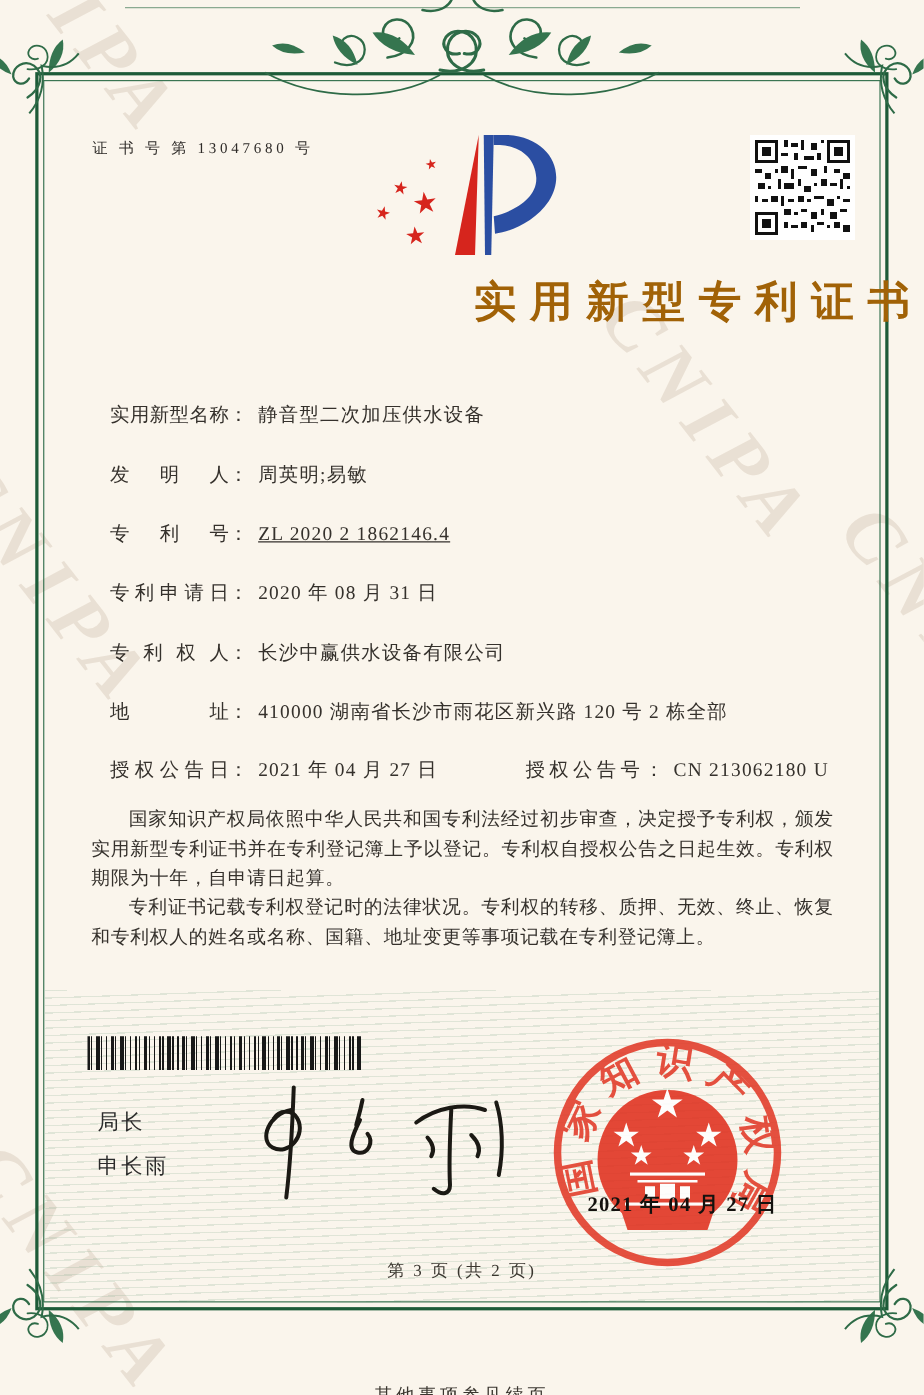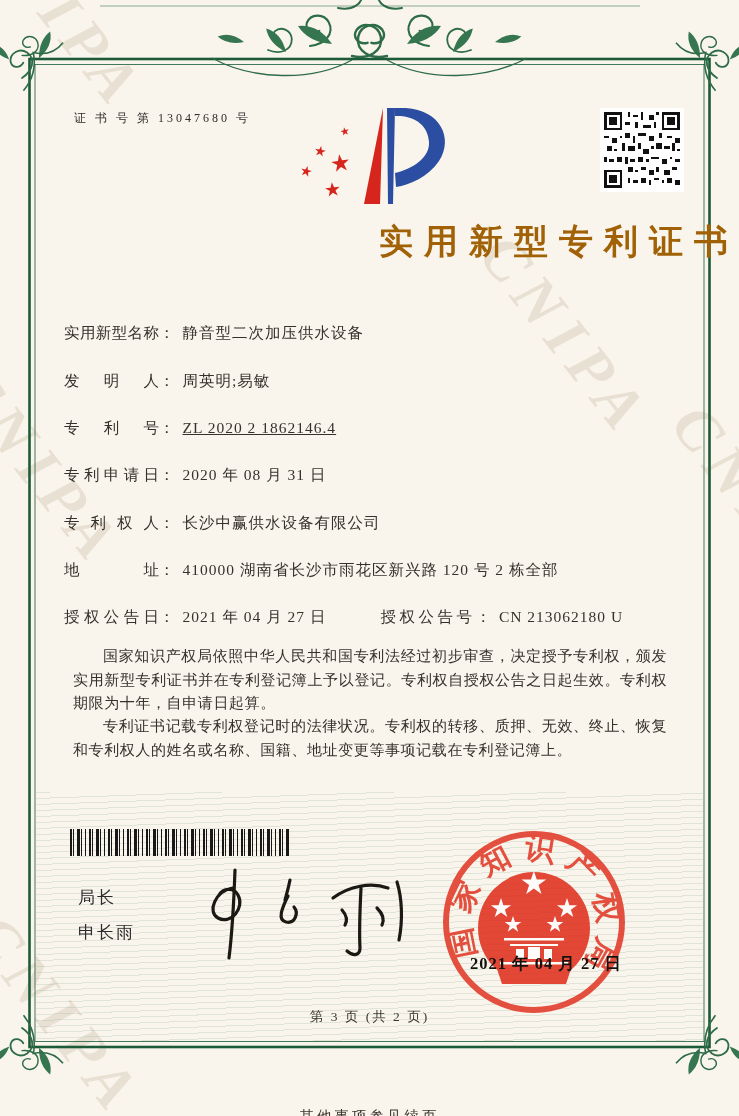--- a/index.html
+++ b/index.html
@@ -32,30 +32,30 @@
   .qr{position:absolute;left:600px;top:108px;width:84px;height:84px;background:#fff;
       display:flex;align-items:center;justify-content:center;}
   .logo{position:absolute;left:288px;top:100px;width:180px;height:112px;}
   .logo .star{position:absolute;color:#d6251d;line-height:1;font-family:"DejaVu Sans",sans-serif;}
   .title{
     position:absolute;left:0;top:219px;width:739px;text-align:right;
     font-size:34px;font-weight:bold;letter-spacing:11px;padding-left:11px;
     box-sizing:border-box;color:#a16207;
   }
   
-  .row{position:absolute;left:64px;width:600px;font-size:15.5px;line-height:22px;
+  .row{position:absolute;left:88px;width:600px;font-size:15.5px;line-height:22px;
        color:#35312c;white-space:nowrap;}
   .flabel{
     display:inline-block;width:95px;text-align:justify;text-align-last:justify;
     vertical-align:bottom;
   }
   .fcolon{display:inline-block;margin-right:8px;}
   .fvalue{letter-spacing:1px;}
   .pair2{margin-left:54px;}
-  .pair2 .glabel{letter-spacing:3.5px;}
+  .pair2 .glabel{letter-spacing:3.5px;margin-left:16px;}
   
   .para{
     position:absolute;left:73px;width:594px;font-size:15px;line-height:23.5px;
     text-align:justify;text-indent:2em;letter-spacing:.6px;color:#35312c;
   }
   
   .barcode{
     position:absolute;left:70px;top:829px;width:219px;height:27px;
     background:repeating-linear-gradient(90deg,
       #181818 0 2px,transparent 2px 3px,

